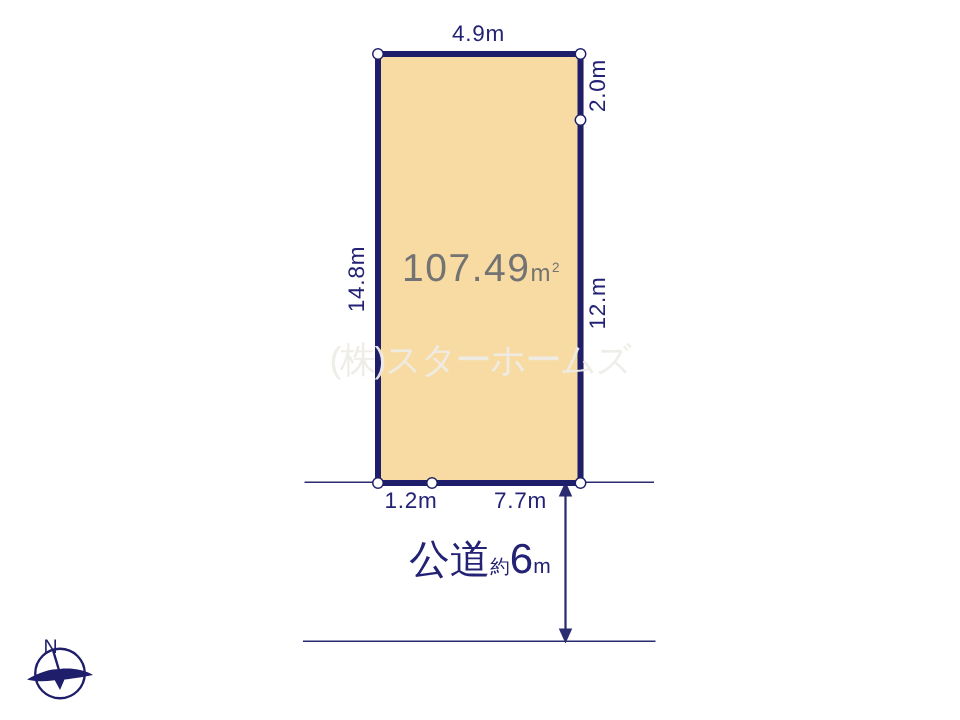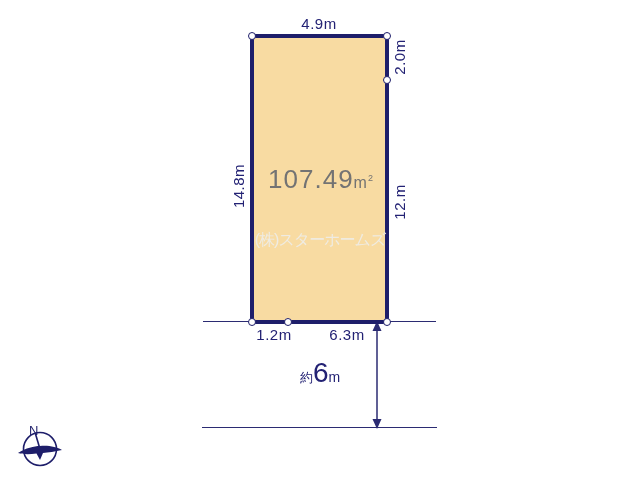--- a/index.html
+++ b/index.html
@@ -58,21 +58,21 @@
   }
   .area .val{font-size:26px;}
   .area .unit{font-size:16px;}
   .area sup{font-size:9px;vertical-align:super;}
   
   .watermark{
     position:absolute;
     left:320px;top:240px;
     transform:translate(-50%,-50%);
     color:rgba(238,236,230,0.95);
-    font-size:16px;
+    font-size:24px;
     letter-spacing:-1px;
     white-space:nowrap;
     z-index:2;
   }
   
   .road-line{
     position:absolute;
     height:0;
     border-top:1.5px solid #2b2b72;
     z-index:0;
@@ -121,36 +121,37 @@
 
   <div class="area">
     <span class="val">107.49</span><span class="unit">m</span><sup>2</sup>
   </div>
 
   <div class="dim" style="left:319px;top:23px;">4.9m</div>
   <div class="dim rot" style="left:399px;top:57px;">2.0m</div>
   <div class="dim rot" style="left:399px;top:202px;">12.m</div>
   <div class="dim rot" style="left:238px;top:186px;">14.8m</div>
   <div class="dim" style="left:274px;top:334px;">1.2m</div>
-  <div class="dim" style="left:347px;top:334px;">6.3m</div>
+  <div class="dim" style="left:347px;top:334px;">7.7m</div>
 
   <div class="marker" style="left:252px;top:36px;"></div>
   <div class="marker" style="left:387px;top:36px;"></div>
   <div class="marker" style="left:387px;top:80px;"></div>
   <div class="marker" style="left:252px;top:322px;"></div>
   <div class="marker" style="left:288px;top:322px;"></div>
   <div class="marker" style="left:387px;top:322px;"></div>
 
   <svg class="road-arrow" width="16" height="110" viewBox="0 0 16 110">
     <line x1="8" y1="4" x2="8" y2="106" stroke="#2b2b72" stroke-width="1.5"></line>
     <polygon points="8,1 3.5,11 12.5,11" fill="#2b2b72"></polygon>
     <polygon points="8,109 3.5,99 12.5,99" fill="#2b2b72"></polygon>
   </svg>
 
   <div class="road-label">
+    <span class="main">公道</span>
     <span class="approx">約</span>
     <span class="value">6</span>
     <span class="unit">m</span>
   </div>
 
   <svg class="compass" width="50" height="52" viewBox="0 0 50 52">
     <circle cx="25" cy="29" r="16.5" fill="none" stroke="#1e1e6a" stroke-width="1.6"></circle>
     <text x="14" y="15" font-size="13" font-family="Liberation Sans, DejaVu Sans, sans-serif" fill="#1e1e6a">N</text>
     <line x1="25" y1="29" x2="20.5" y2="14" stroke="#1e1e6a" stroke-width="1.6"></line>
     <path d="M 3,33 C 11,28 19,26 25,26 C 33,25 42,27 47,30 C 40,31.5 33,32.5 28,33 L 25,40 L 21.5,33.5 C 14.5,34.5 8,34.5 3,33 Z" fill="#1e1e6a"></path>

